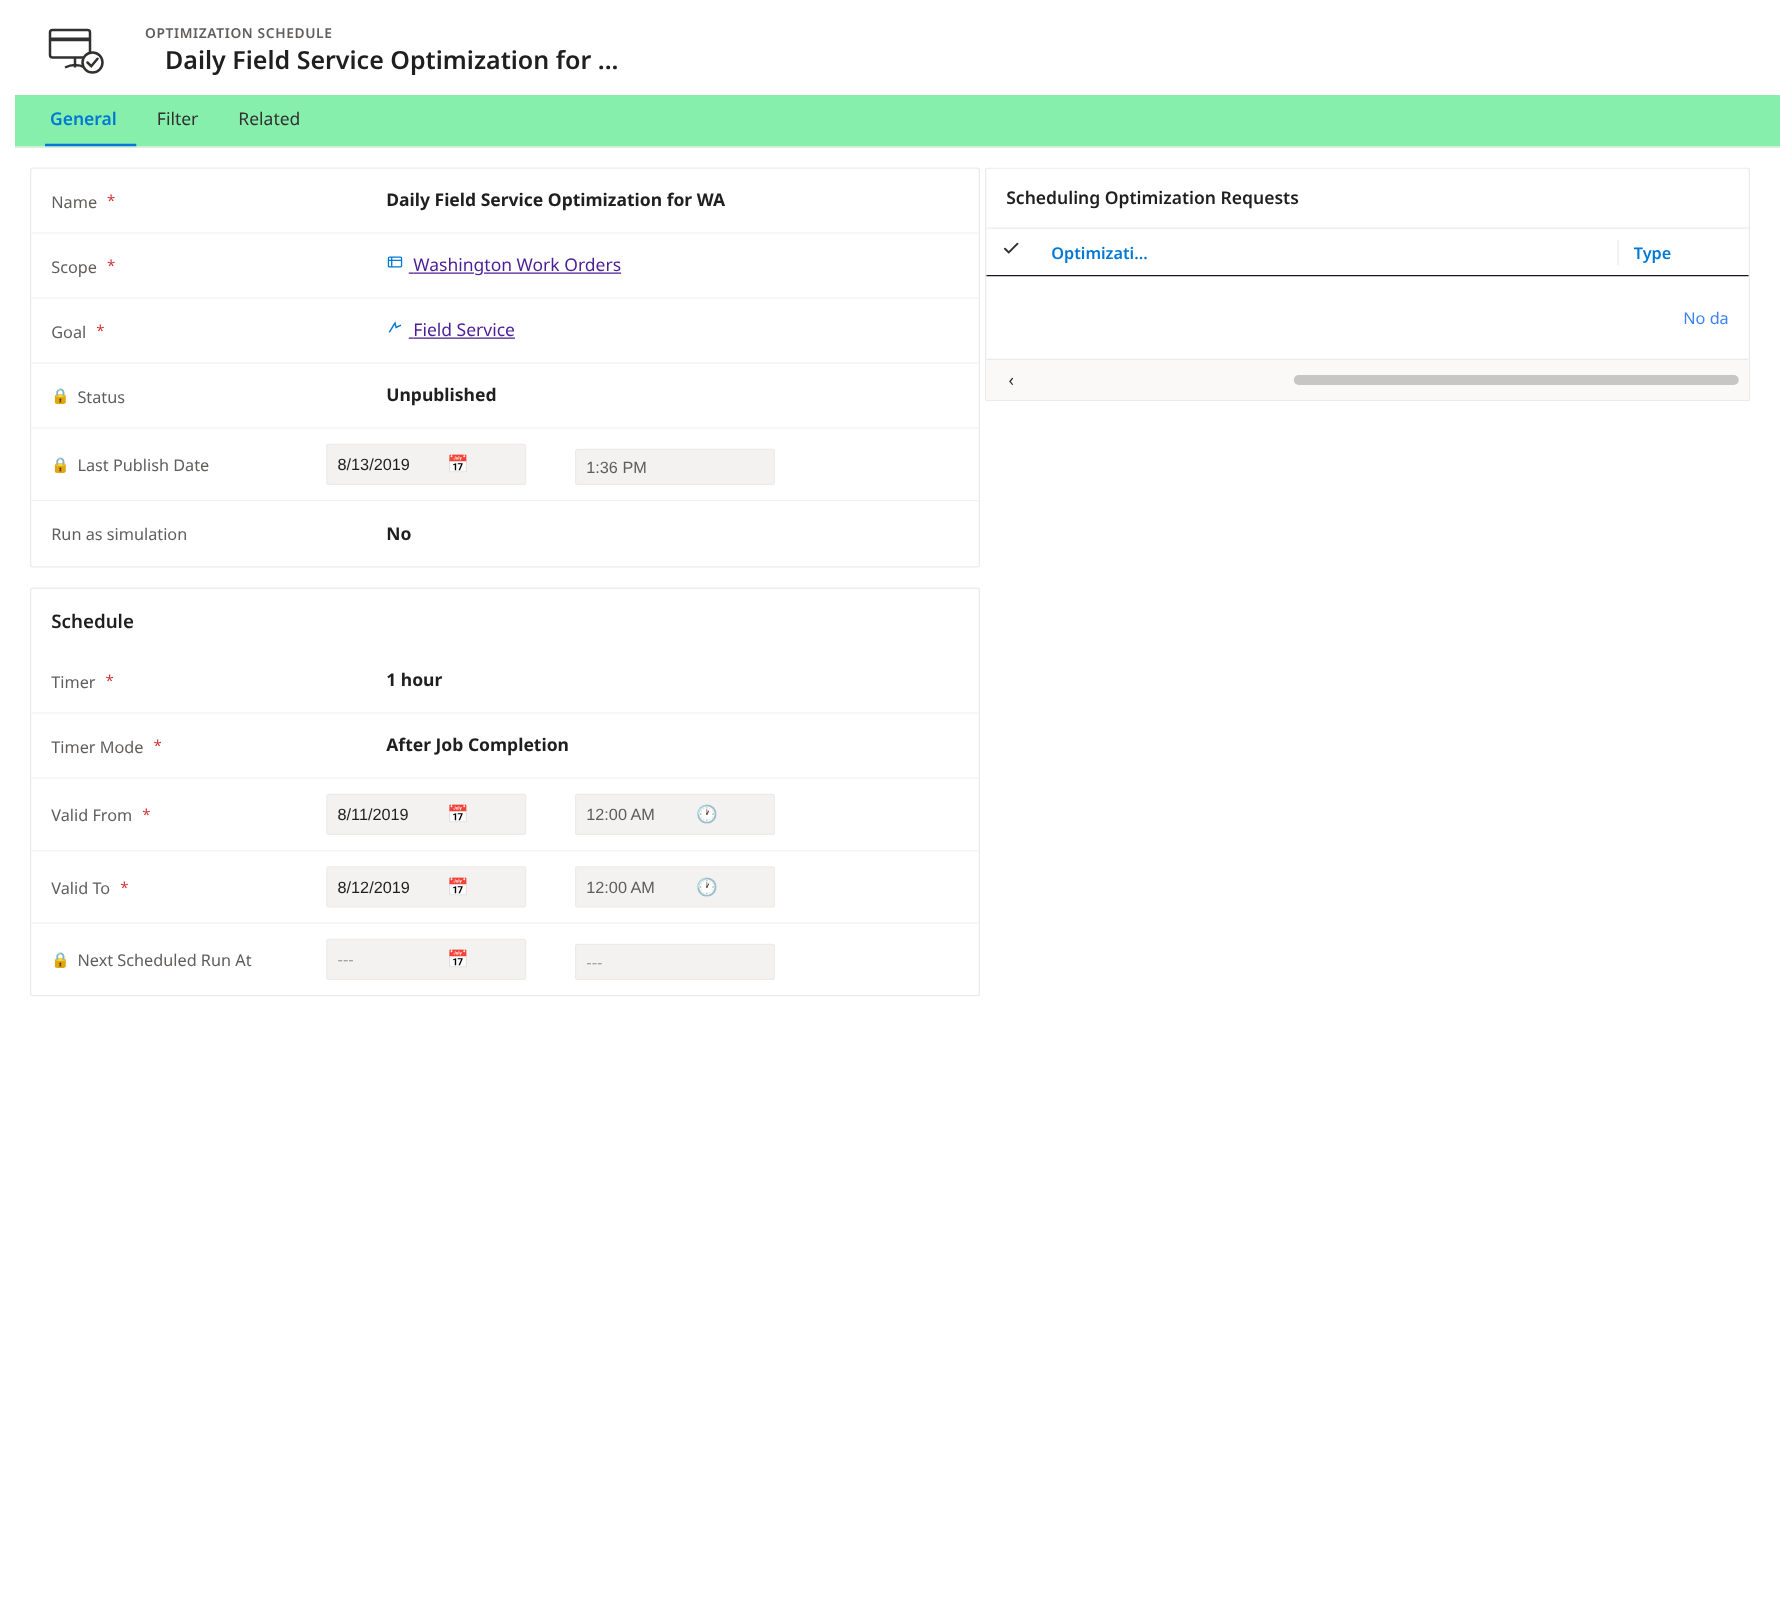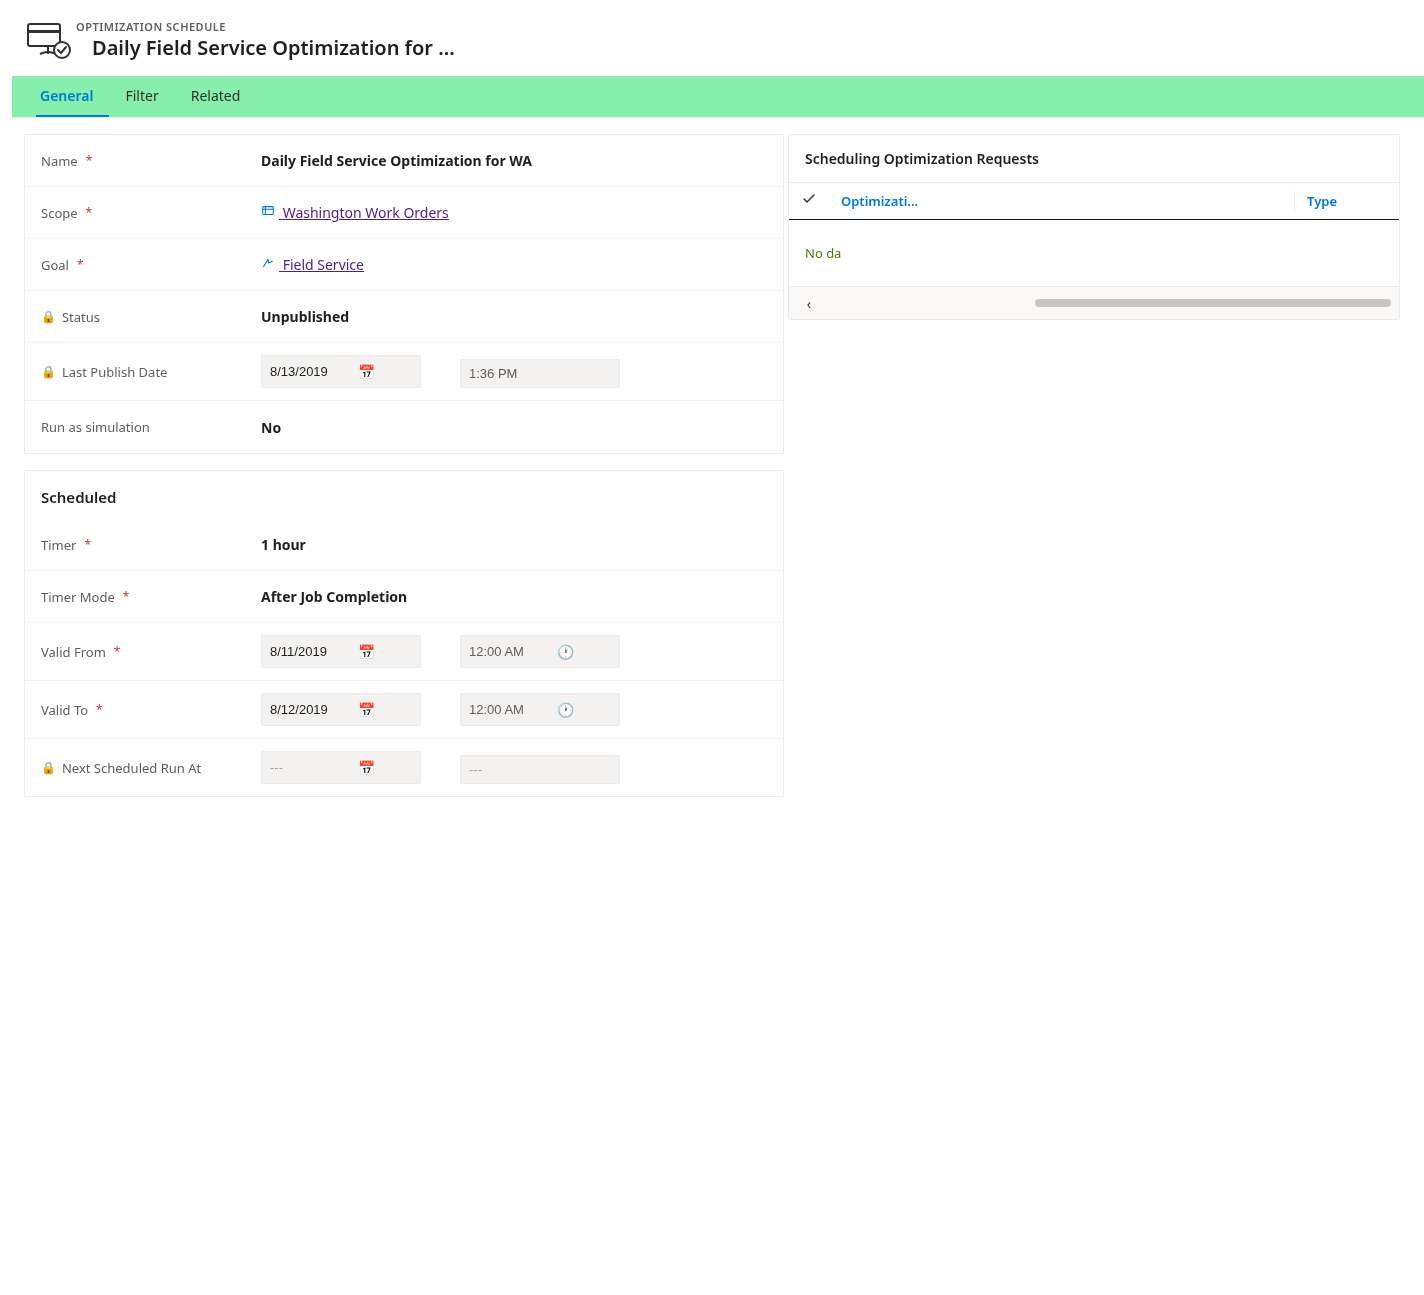--- a/index.html
+++ b/index.html
@@ -10,24 +10,24 @@
       background: #f5f5f5;
       min-height: 1295px;
     }
     .page-wrapper {
       background: #fff;
       min-height: 1295px;
       padding: 0;
     }
     
     .header {
-      padding: 16px 24px 12px 24px;
-      display: flex;
-      align-items: center;
-      gap: 4px;
+      padding: 16px 24px 12px 36px;
+      display: flex;
+      align-items: center;
+      gap: 32px;
       background: #fff;
     }
     .header-icon {
       width: 48px;
       height: 48px;
       flex-shrink: 0;
     }
     .header-text {
       display: flex;
       flex-direction: column;
@@ -128,20 +128,21 @@
     }
     .required-star {
       color: #d13438;
       font-size: 12px;
       margin-left: 2px;
     }
     .form-value {
       flex: 1;
       font-size: 14px;
       color: #1f1f1f;
+      margin-left: 48px;
     }
     .form-value.bold {
       font-weight: 700;
     }
     .form-value.link {
       color: #4c1d95;
       cursor: pointer;
       text-decoration: underline;
     }
     
@@ -237,23 +238,23 @@
       cursor: pointer;
     }
     .divider-col {
       width: 1px;
       height: 20px;
       background: #edebe9;
       margin: 0 4px;
     }
     .no-data-row {
       padding: 24px 16px;
-      color: #4d7c0f;
-      font-size: 13px;
-      text-align: left;
+      color: #3b82f6;
+      font-size: 13px;
+      text-align: right;
     }
     .scroll-bar-area {
       display: flex;
       align-items: center;
       padding: 4px 8px;
       border-top: 1px solid #edebe9;
       background: #faf9f8;
     }
     .scroll-thumb {
       height: 8px;
@@ -385,21 +386,21 @@
         <div class="form-row">
           <div class="form-label">
             <span>Run as simulation</span>
           </div>
           <div class="form-value bold">No</div>
         </div>
 
       </div>
 
       <div class="card">
-        <div class="card-section-title">Scheduled</div>
+        <div class="card-section-title">Schedule</div>
 
         <div class="form-row">
           <div class="form-label">
             <span>Timer</span>
             <span class="required-star">*</span>
           </div>
           <div class="form-value bold">1 hour</div>
         </div>
 
         <div class="form-row">

